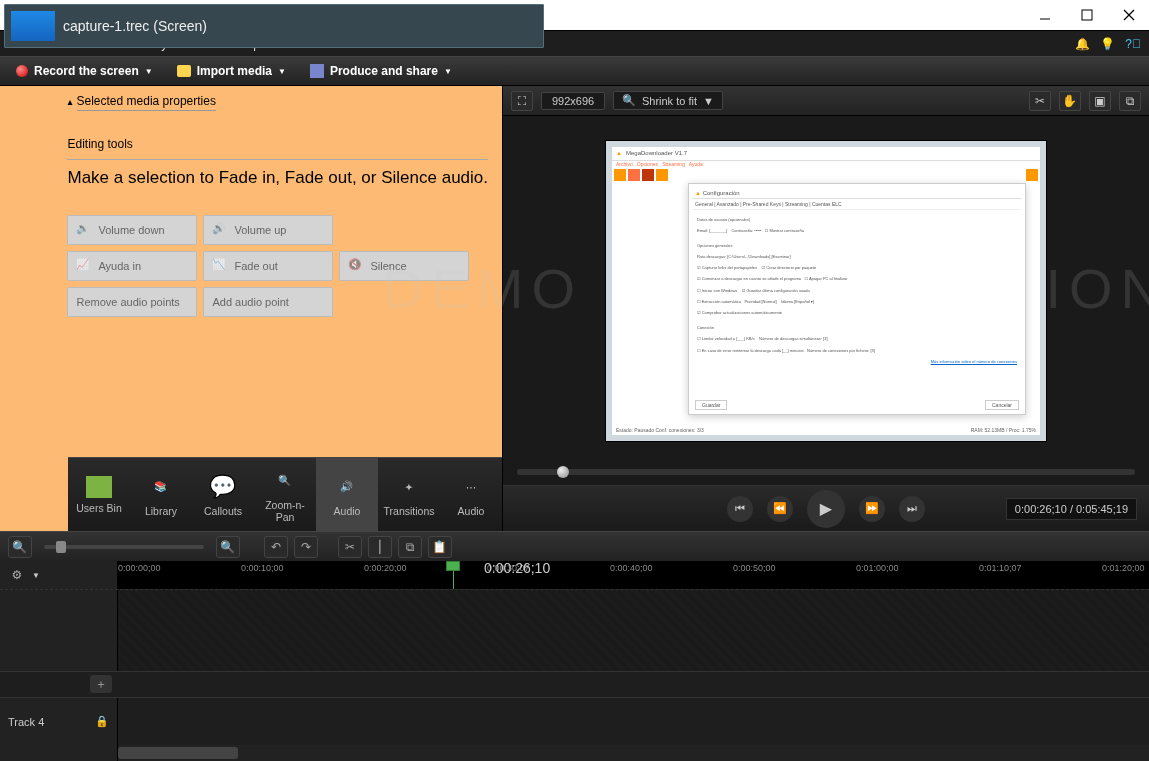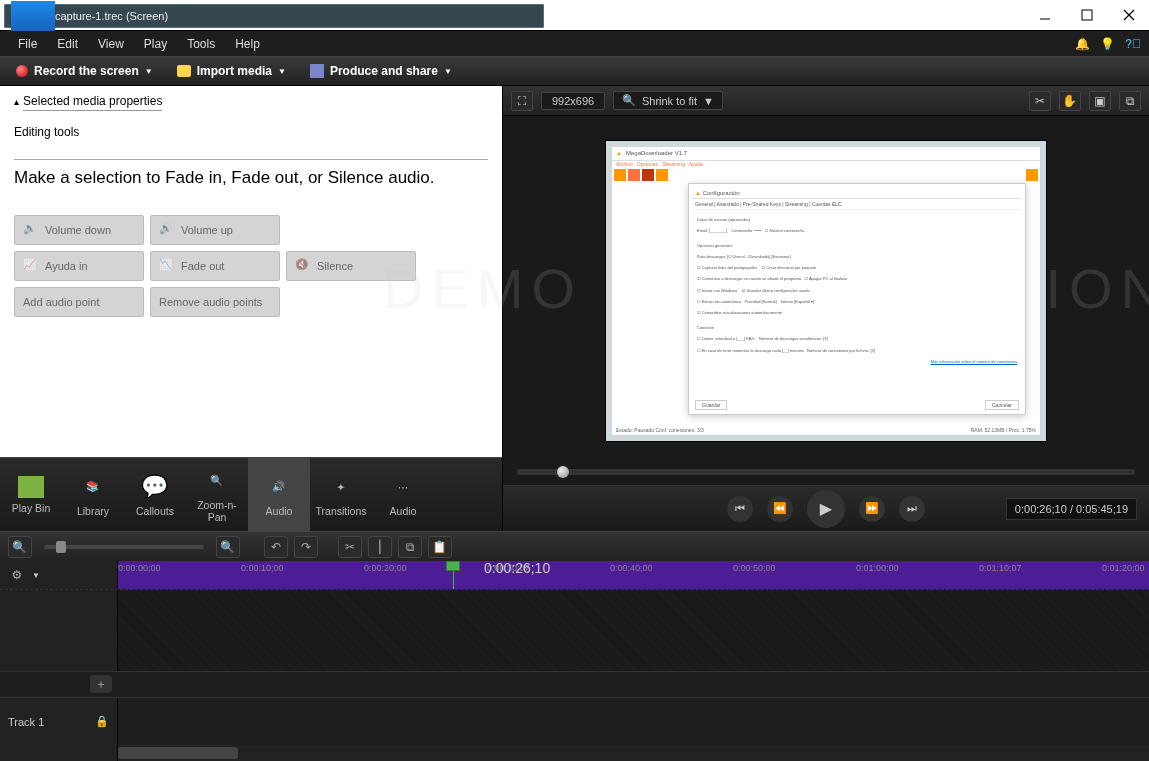--- a/index.html
+++ b/index.html
@@ -12,26 +12,26 @@
 .menubar { height: 26px; background: #1e1e1e; display: flex; align-items: center; padding: 0 8px; color: #ddd; border-top: 1px solid #000; }
 .menubar .menu { padding: 0 10px; cursor: pointer; height: 100%; display: flex; align-items: center; }
 .menubar .right-icons { margin-left: auto; display: flex; gap: 10px; align-items: center; }
 .toolbar { height: 30px; background: linear-gradient(#3a3a3a, #222); display: flex; align-items: center; padding: 0 8px; gap: 8px; border-top: 1px solid #444; border-bottom: 1px solid #000; }
 .toolbtn { display: flex; align-items: center; gap: 6px; padding: 2px 8px; color: #fff; font-weight: bold; cursor: pointer; height: 22px; }
 .toolbtn .tri { font-size: 8px; }
 .rec-dot { width: 12px; height: 12px; background: radial-gradient(circle at 35% 35%, #f88, #c00); border-radius: 50%; }
 .folder-ico { width: 14px; height: 12px; background: #ffd54f; border-radius: 2px; position: relative; }
 .share-ico { width: 14px; height: 14px; background: #7986cb; }
 .mainrow { display: flex; height: 445px; }
-.leftpanel { width: 502px; background: #ffffff; color: #000; display: flex; flex-direction: column; }
+.leftpanel { width: 502px; background: #fdba74; color: #000; display: flex; flex-direction: column; align-items: flex-end; }
 .leftpanel .pad { padding: 8px 14px; flex: 1; }
 .section-header { font-size: 12px; border-bottom: 1px solid #999; padding-bottom: 2px; display: inline-block; margin-bottom: 8px; }
 .collapse-arrow { font-size: 10px; margin-right: 4px; }
 .hint { color: #0066cc; font-size: 13px; margin: 20px 0 60px 30px; }
-.editing-title { font-size: 12px; border-bottom: 1px solid #aaa; padding-bottom: 20px; margin-top: 6px; display: block; }
+.editing-title { font-size: 12px; border-bottom: 1px solid #aaa; padding-bottom: 8px; margin-top: 18px; display: block; }
 .editing-sub { font-size: 17px; margin: 8px 0 27px 0; }
 .btn-grid { display: grid; grid-template-columns: repeat(3, 130px); gap: 6px; }
 .graybtn { background: #d4d4d4; border: 1px solid #bbb; height: 30px; display: flex; align-items: center; padding: 0 8px; gap: 6px; color: #666; font-size: 11px; cursor: pointer; border-radius: 2px; }
 .graybtn .ico { width: 16px; height: 16px; opacity: 0.5; }
 .tabstrip { height: 74px; background: linear-gradient(#2a2a2a, #1a1a1a); display: flex; border-top: 1px solid #444; }
 .tab { width: 62px; display: flex; flex-direction: column; align-items: center; justify-content: center; gap: 4px; cursor: pointer; color: #bbb; font-size: 10.5px; text-align: center; padding: 4px 2px; }
 .tab.active { background: #444; }
 .tab .ticon { width: 28px; height: 28px; display: flex; align-items: center; justify-content: center; }
 .rightpanel { flex: 1; background: #1a1a1a; display: flex; flex-direction: column; border-left: 1px solid #000; }
 .canvas-toolbar { height: 30px; background: linear-gradient(#333, #222); display: flex; align-items: center; padding: 0 8px; gap: 8px; border-bottom: 1px solid #000; }
@@ -59,36 +59,36 @@
 .pbtn.big { width: 38px; height: 38px; font-size: 16px; }
 .timecode { position: absolute; right: 12px; background: #111; border: 1px solid #333; padding: 4px 8px; font-size: 11px; color: #ccc; }
 .timeline-toolbar { height: 30px; background: linear-gradient(#333,#222); display: flex; align-items: center; padding: 0 8px; gap: 6px; border-top: 1px solid #444; }
 .tl-btn { width: 24px; height: 22px; background: #2a2a2a; border: 1px solid #444; border-radius: 3px; display: flex; align-items: center; justify-content: center; cursor: pointer; color: #aaa; font-size: 12px; }
 .tl-slider { width: 160px; height: 4px; background: #444; position: relative; border-radius: 2px; margin: 0 6px; }
 .tl-slider .th { position: absolute; left: 12px; top: -4px; width: 10px; height: 12px; background: #888; border-radius: 2px; }
 .timeline-area { background: #1e1e1e; }
 .ruler-row { height: 28px; display: flex; }
 .track-header { width: 118px; background: #222; border-right: 1px solid #000; display: flex; align-items: center; padding: 0 8px; gap: 6px; }
 .gear { width: 18px; height: 18px; display: flex; align-items: center; justify-content: center; color: #aaa; }
-.ruler { flex: 1; position: relative; background: #4c1d95; font-size: 9px; color: #888; overflow: hidden; }
+.ruler { flex: 1; position: relative; background: #000000; font-size: 9px; color: #888; overflow: hidden; }
 .ruler .labels { position: absolute; top: 2px; left: 0; display: flex; }
 .ruler .lab { width: 123px; text-align: left; }
 .playhead { position: absolute; left: 328px; top: 0; width: 18px; height: 14px; }
 .playhead .head { width: 14px; height: 10px; background: #4caf50; border: 1px solid #2e7d32; }
 .playhead .line { position: absolute; left: 7px; top: 10px; width: 1px; height: 200px; background: #4caf50; }
 .playhead .time { position: absolute; left: 20px; top: -1px; color: #ccc; font-size: 14px; white-space: nowrap; margin-left: 18px; }
 .track-row { height: 82px; display: flex; border-top: 1px dashed #333; }
 .track-row.empty .body { background: repeating-linear-gradient(45deg, #1a1a1a, #1a1a1a 4px, #1c1c1c 4px, #1c1c1c 8px); }
 .track-row .body { flex: 1; position: relative; }
 .addtrack-row { height: 26px; display: flex; border-top: 1px solid #333; }
 .addtrack-row .plus { width: 22px; height: 18px; background: #333; margin: 3px 0 0 90px; border-radius: 3px; display: flex; align-items: center; justify-content: center; cursor: pointer; color: #aaa; }
 .track1-row { height: 48px; display: flex; border-top: 1px solid #333; }
 .track1-row .track-header { font-size: 11px; color: #ccc; justify-content: space-between; }
 .lock { color: #777; }
-.clip { position: absolute; left: 4px; top: 4px; height: 24px; width: 540px; background: #37474f; border: 1px solid #546e7a; display: flex; align-items: center; padding: 0 6px; color: #eee; font-size: 11px; border-radius: 1px; }
+.clip { position: absolute; left: 4px; top: 4px; height: 44px; width: 540px; background: #37474f; border: 1px solid #546e7a; display: flex; align-items: center; gap: 8px; padding: 0 6px; color: #eee; font-size: 14px; border-radius: 1px; }
 .clip .thumb { width: 44px; height: 30px; background: linear-gradient(#1e88e5, #1565c0); }
 .hscroll-row { height: 18px; display: flex; }
 .hscroll { flex: 1; background: #222; position: relative; }
 .hscroll .bar { position: absolute; left: 0; top: 2px; height: 12px; width: 120px; background: #444; border-radius: 3px; }
 svg { display: block; }
 </style>
 </head>
 <body>
 
 <div class="titlebar">
@@ -170,31 +170,31 @@
           </div>
         <div class="graybtn">
             <span class="ico">📉</span>
             <span>Fade out</span>
           </div>
         <div class="graybtn">
             <span class="ico">🔇</span>
             <span>Silence</span>
           </div>
         <div class="graybtn">
+            <span>Remove audio points</span>
+          </div>
+        <div class="graybtn">
             <span>Add audio point</span>
           </div>
-        <div class="graybtn">
-            <span>Remove audio points</span>
-          </div>
       </div>
     </div>
     <div class="tabstrip">
       <div class="tab">
           <div class="ticon" style="background:#7cb342;width:26px;height:22px;"></div>
-          <span>Play Bin</span>
+          <span>Users Bin</span>
         </div>
       <div class="tab">
           <div class="ticon">📚</div>
           <span>Library</span>
         </div>
       <div class="tab">
           <div class="ticon" style="color:#4fc3f7;font-size:22px;">💬</div>
           <span>Callouts</span>
         </div>
       <div class="tab">
@@ -338,21 +338,21 @@
   </div>
   <div class="track-row empty">
     <div class="track-header"></div>
       <div class="body"></div>
   </div>
   <div class="addtrack-row">
     <div class="plus">＋</div>
   </div>
   <div class="track1-row">
     <div class="track-header">
-      <span>Track 1</span>
+      <span>Track 4</span>
       <span class="lock">🔒</span>
     </div>
     <div class="body">
       <div class="clip">
         <div class="thumb"></div>
         <span>capture-1.trec (Screen)</span>
       </div>
     </div>
   </div>
   <div class="hscroll-row">

